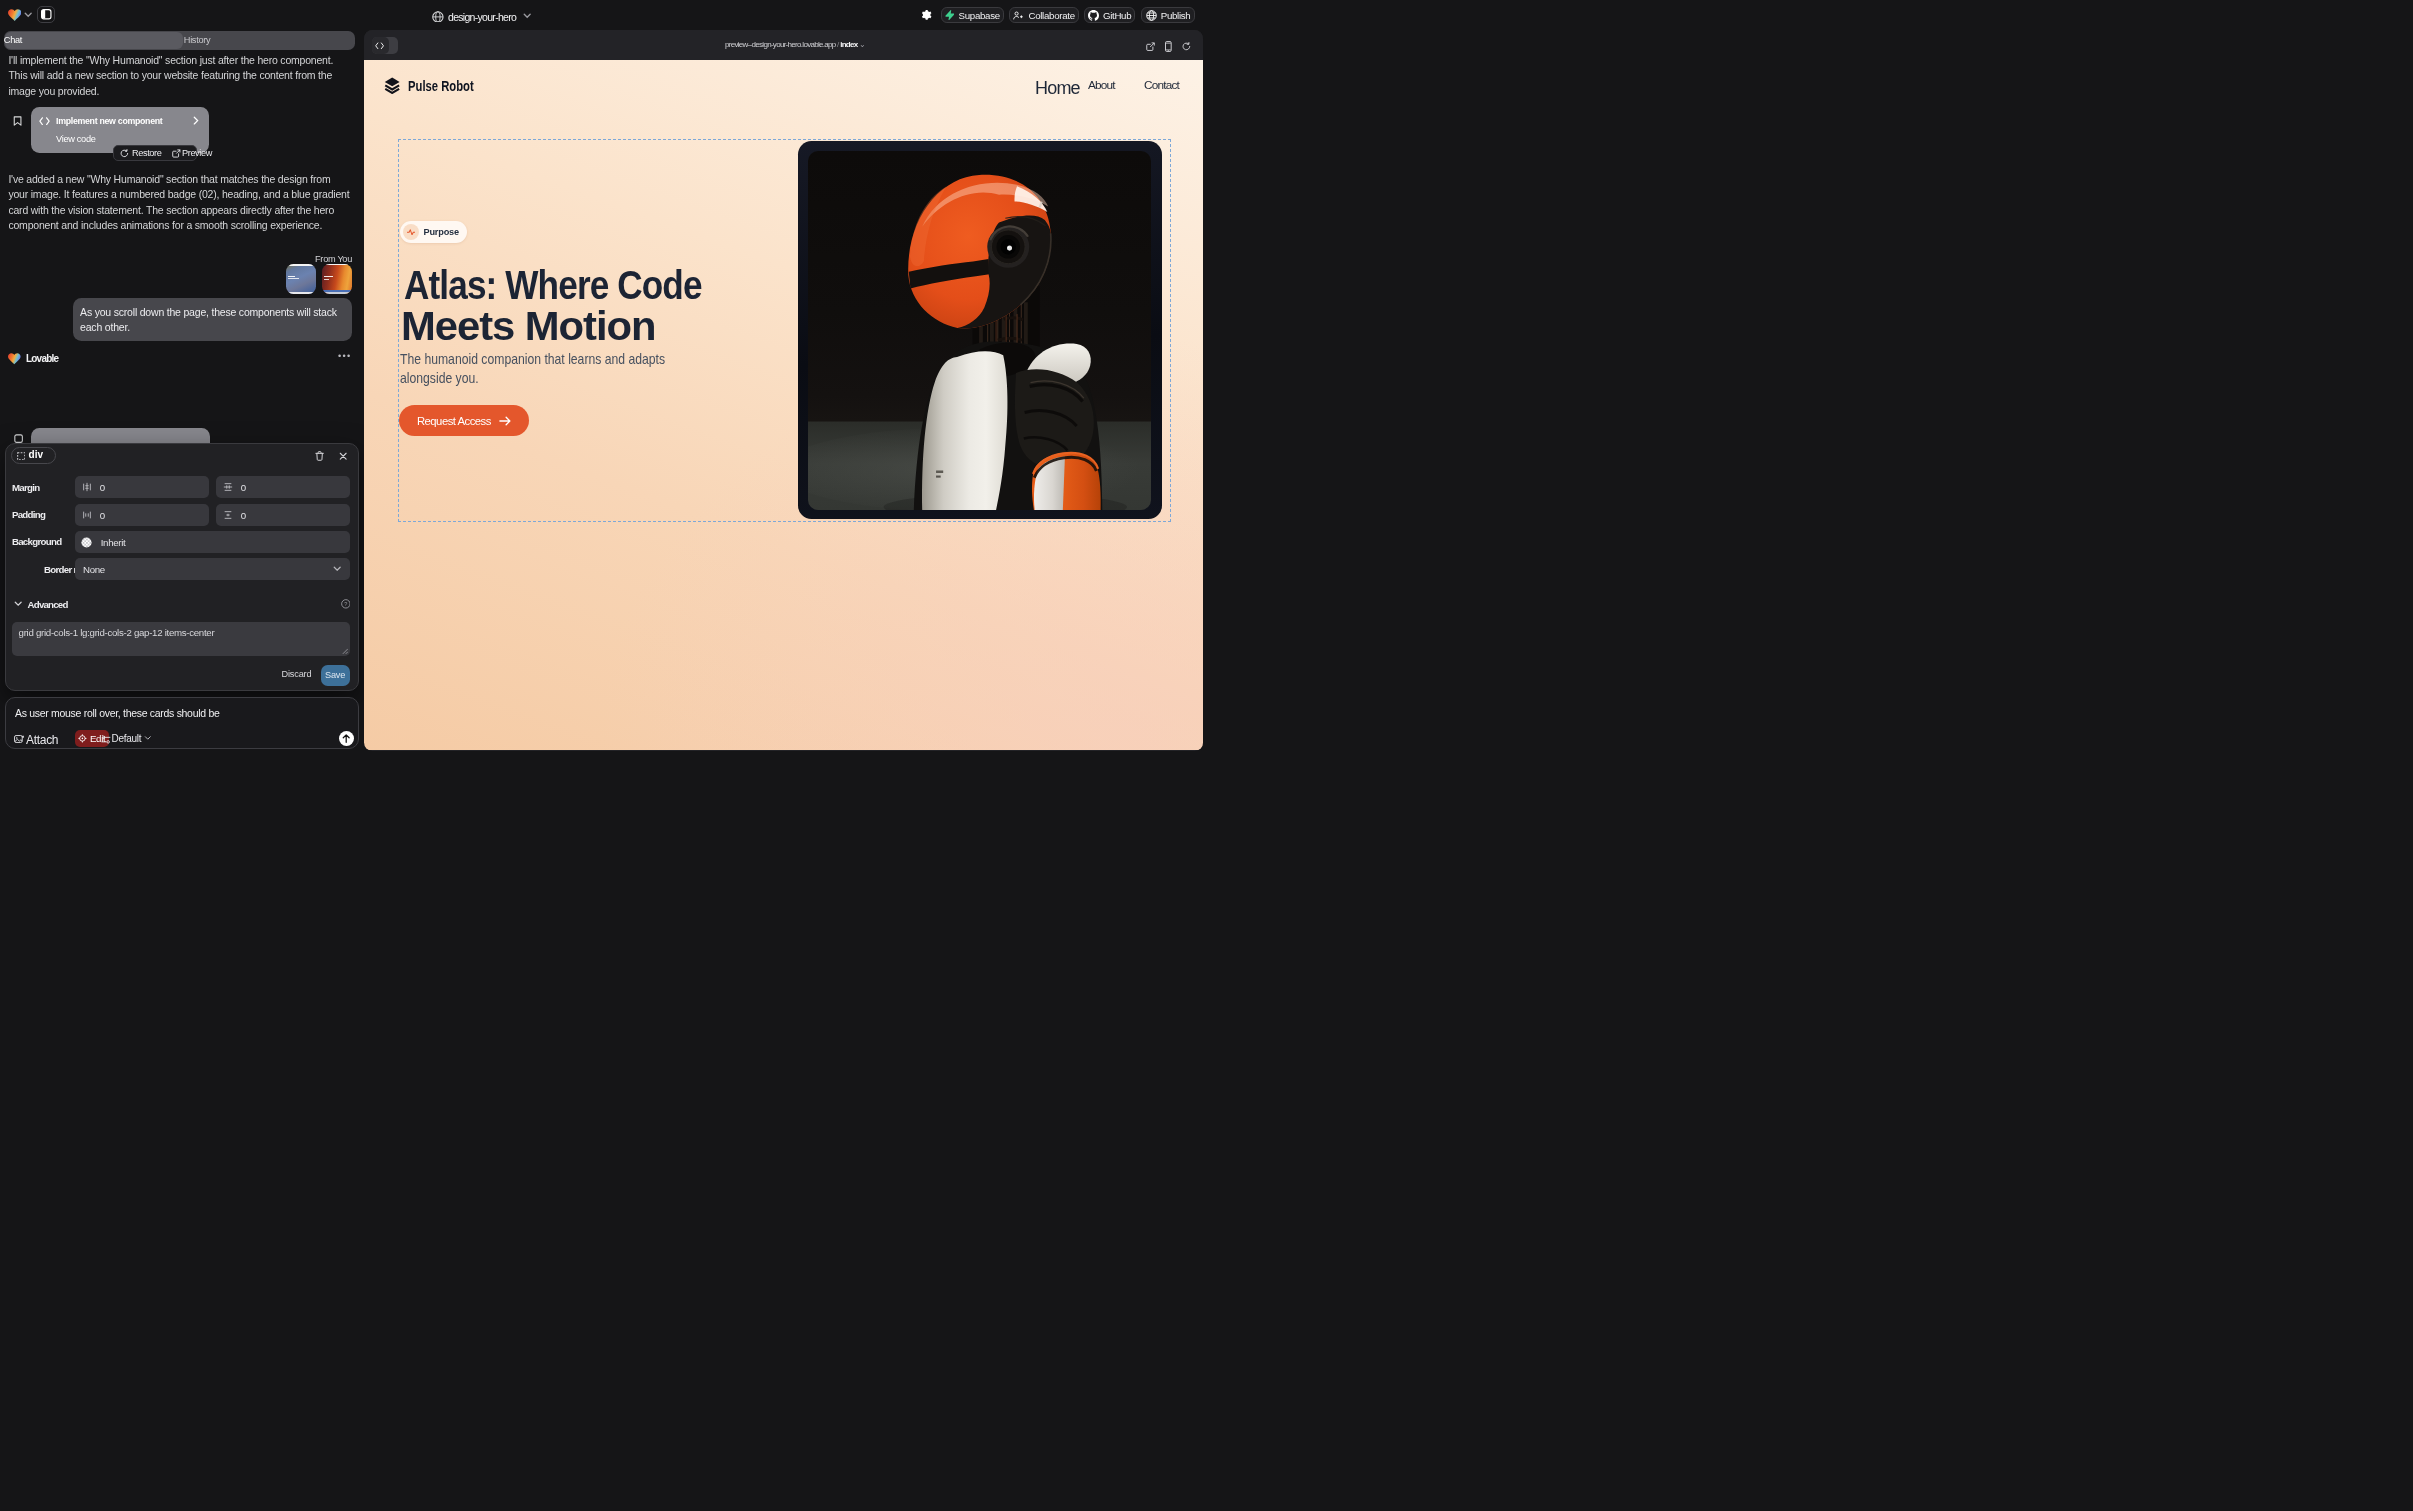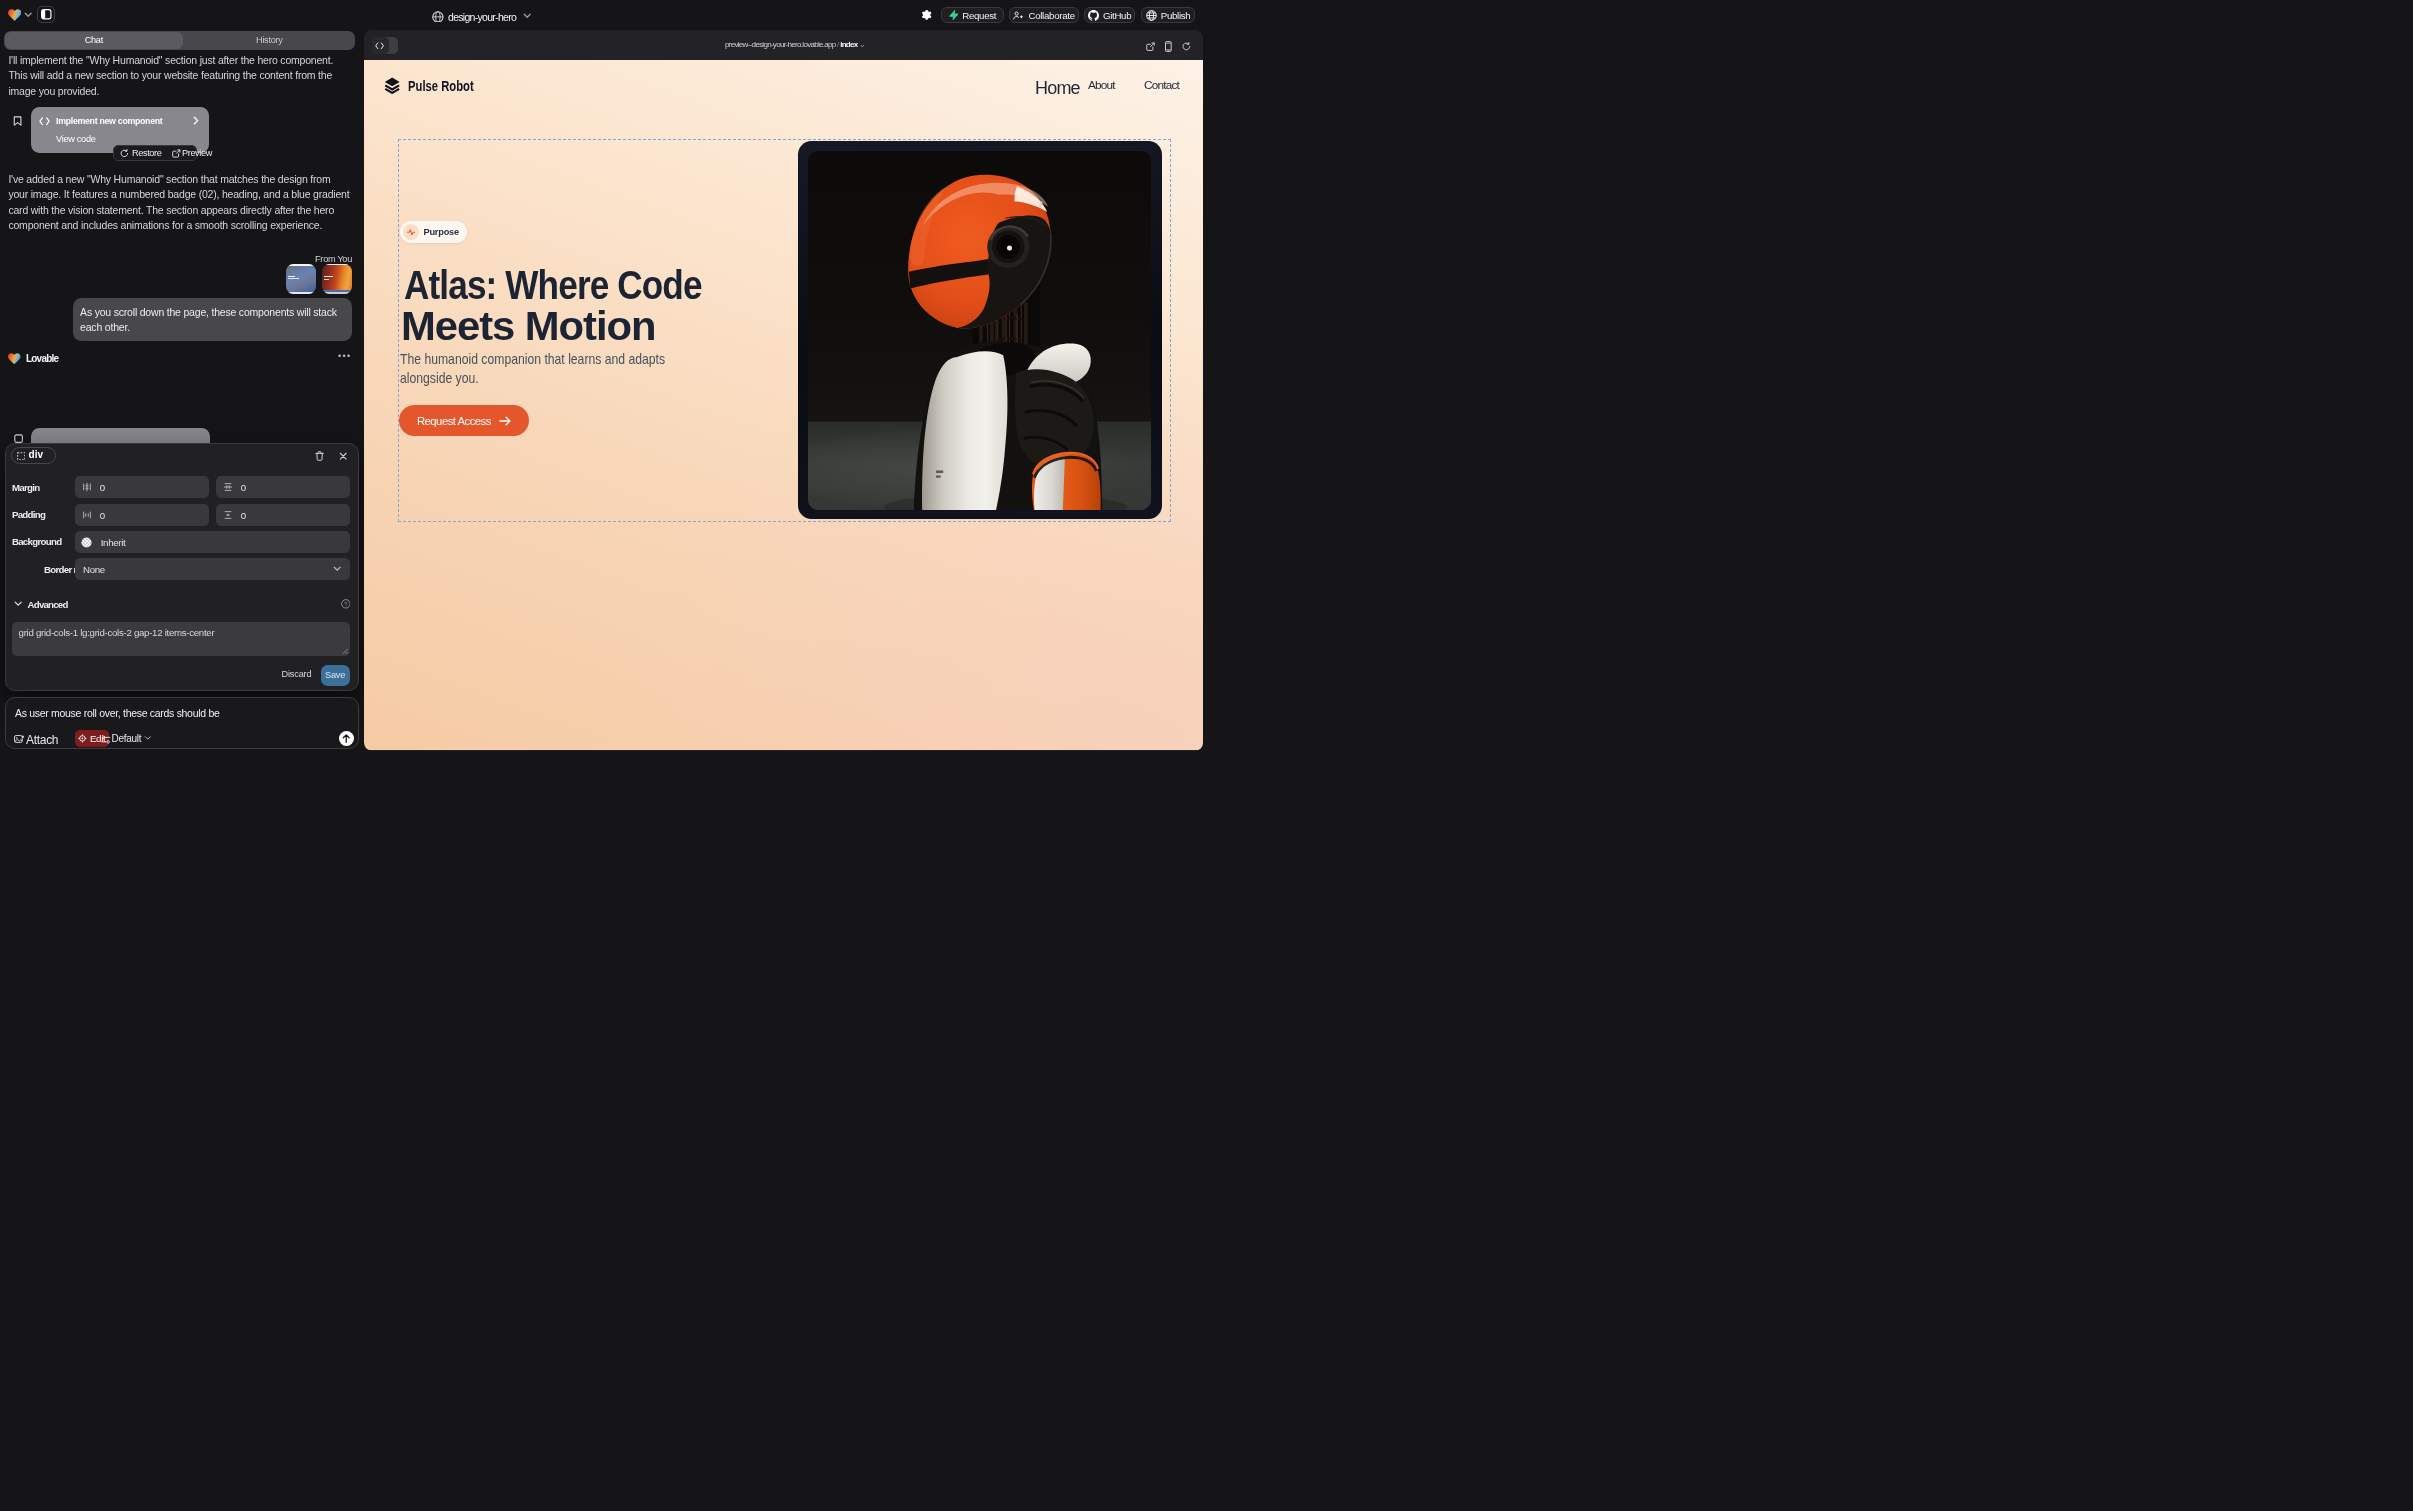--- a/index.html
+++ b/index.html
@@ -11,21 +11,21 @@
 
   .topbtn { position:absolute; border:0.8px solid #3a3a3e; border-radius:5.9px;
     background:#1f1f22; color:#f2f2f4; font-size:9.7px; letter-spacing:-0.3px;
     display:flex; align-items:center; justify-content:center; gap:4.2px; height:16px; top:7.1px; }
 
   #tabbar { position:absolute; left:3.8px; top:31px; width:351px; height:19px;
     background:#47474c; border-radius:6.7px; }
   #tabactive { position:absolute; left:1.3px; top:1px; width:178px; height:17px;
     background:#5a5a60; border-radius:5.9px; }
   .tabtxt { position:absolute; top:0; height:19px; line-height:19px; font-size:9.2px;
-    letter-spacing:-0.3px; font-weight:500; color:#fff; text-align:center; }
+    letter-spacing:-0.3px; font-weight:500; color:#fff; }
   .msg { position:absolute; left:8.4px; color:#d4d5d7; font-size:10.5px;
     letter-spacing:-0.2px; line-height:15.4px; }
   .gcard { position:absolute; left:31px; background:#87878d; border-radius:8.4px; }
   #restorebar { position:absolute; left:113px; top:145px; width:84px; height:15.5px;
     background:#1b1b1e; border:0.8px solid #39393e; border-radius:5px;
     color:#ededf0; font-size:9.2px; letter-spacing:-0.4px; }
   #bubble { position:absolute; left:73px; top:298px; width:279px; height:43px;
     background:#47474c; border-radius:8.4px; color:#ececef; font-size:10.5px;
     letter-spacing:-0.2px; line-height:15.4px; padding:6.7px 0 0 7.1px; }
 
@@ -99,21 +99,21 @@
     <path d="M1.5 1.5 L5 5 L8.5 1.5" stroke="#9a9aa0" stroke-width="1.6" fill="none" stroke-linecap="round"></path>
   </svg>
 
   <svg class="abs" style="left:920px;top:9.2px" width="11.8" height="11.8" viewBox="0 0 24 24">
     <path fill="#fff" d="M12 8a4 4 0 1 0 0 8 4 4 0 0 0 0-8zm0 6.5a2.5 2.5 0 1 1 0-5 2.5 2.5 0 0 1 0 5zm9.4-2.5c0-.6-.1-1.1-.2-1.6l2.1-1.6-2-3.5-2.5 1a8 8 0 0 0-2.8-1.6L15.6 2h-4l-.4 2.7a8 8 0 0 0-2.8 1.6l-2.5-1-2 3.5 2.1 1.6a8 8 0 0 0 0 3.2l-2.1 1.6 2 3.5 2.5-1a8 8 0 0 0 2.8 1.6l.4 2.7h4l.4-2.7a8 8 0 0 0 2.8-1.6l2.5 1 2-3.5-2.1-1.6c.1-.5.2-1 .2-1.6z"></path>
   </svg>
   <div class="topbtn" style="left:941px;width:63px">
     <svg width="9.2" height="10" viewBox="0 0 12 13">
         <path fill="#3ecf8e" d="M7.2 0.2 L0.6 7.4 a0.8 0.8 0 0 0 0.6 1.3 h4 l-0.6 3.9 a0.5 0.5 0 0 0 0.9 0.4 l6.6-7.2 a0.8 0.8 0 0 0 -0.6-1.3 h-4 l0.6-3.9 a0.5 0.5 0 0 0 -0.9-0.4 z"></path>
       </svg>
-    <span>Request</span>
+    <span>Supabase</span>
   </div>
   <div class="topbtn" style="left:1009px;width:70px">
     <svg width="11" height="9.2" viewBox="0 0 16 13">
         <g fill="none" stroke="#fff" stroke-width="1.3">
           <circle cx="5.2" cy="3.6" r="2.3"></circle>
           <path d="M1 12 c0-2.6 1.9-4.2 4.2-4.2 c1.4 0 2.6.6 3.4 1.6"></path>
           <path d="M12.2 6.2 v4 M10.2 8.2 h4"></path>
         </g>
       </svg>
     <span>Collaborate</span>

